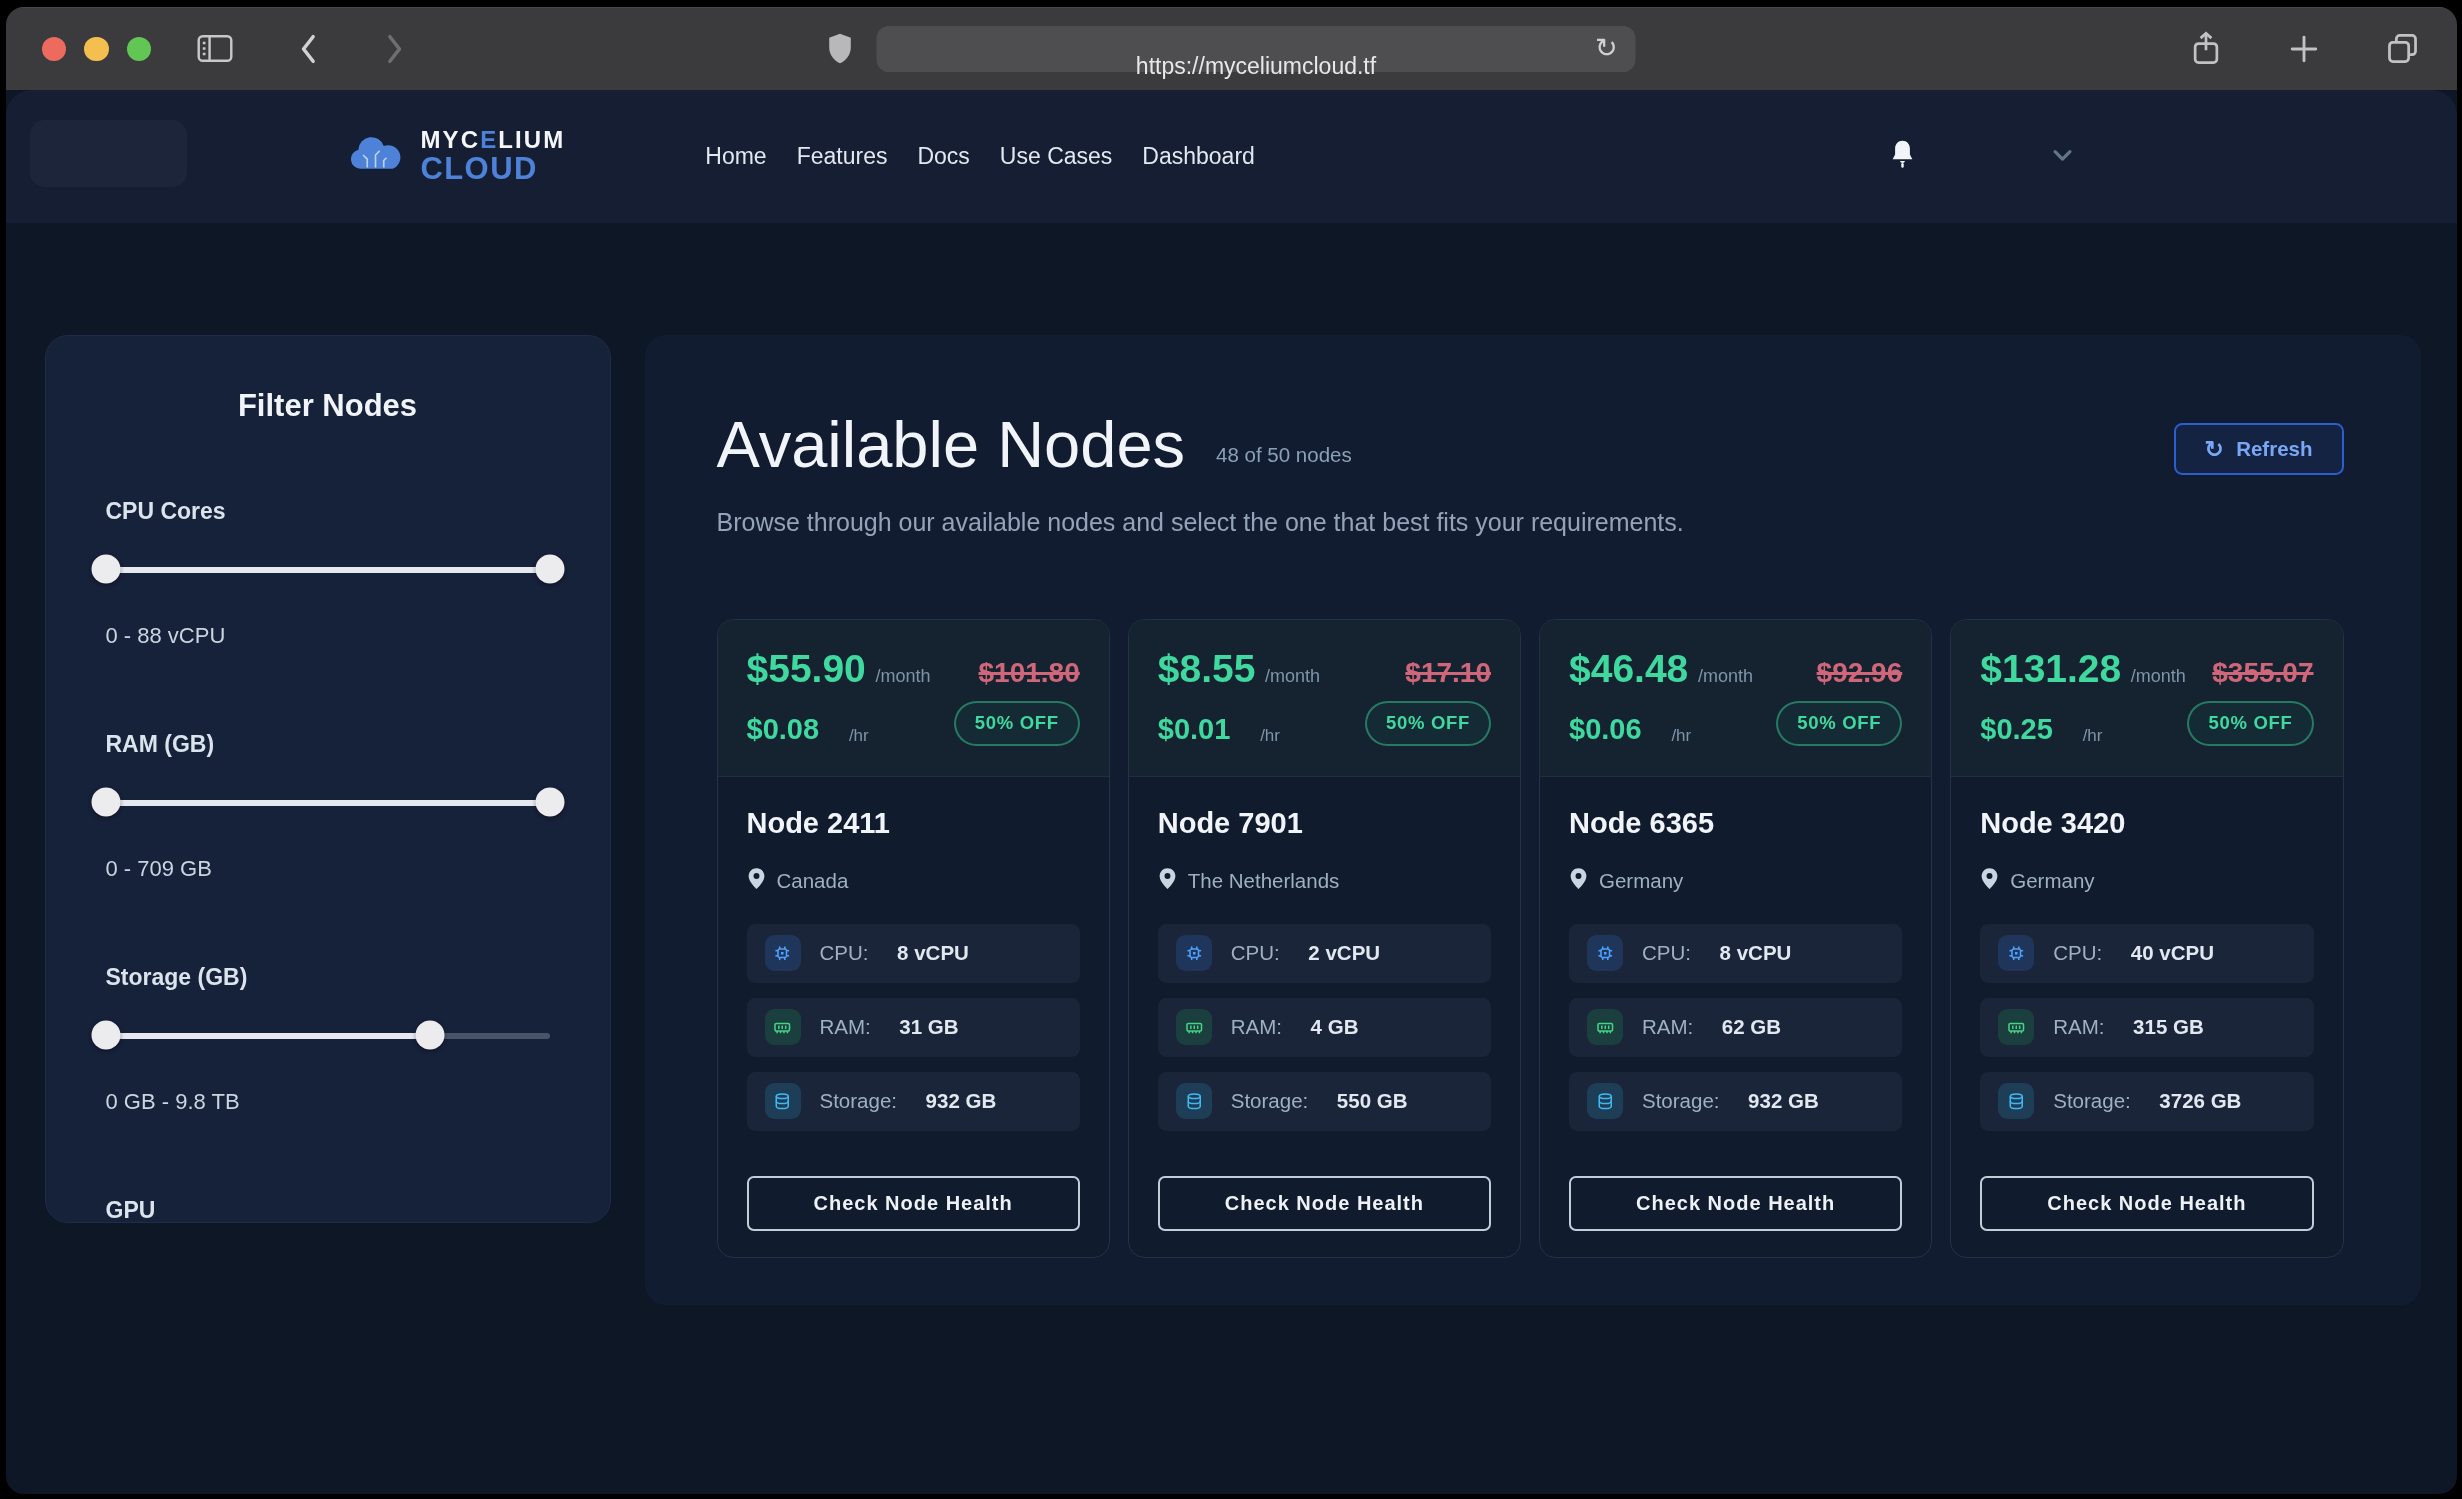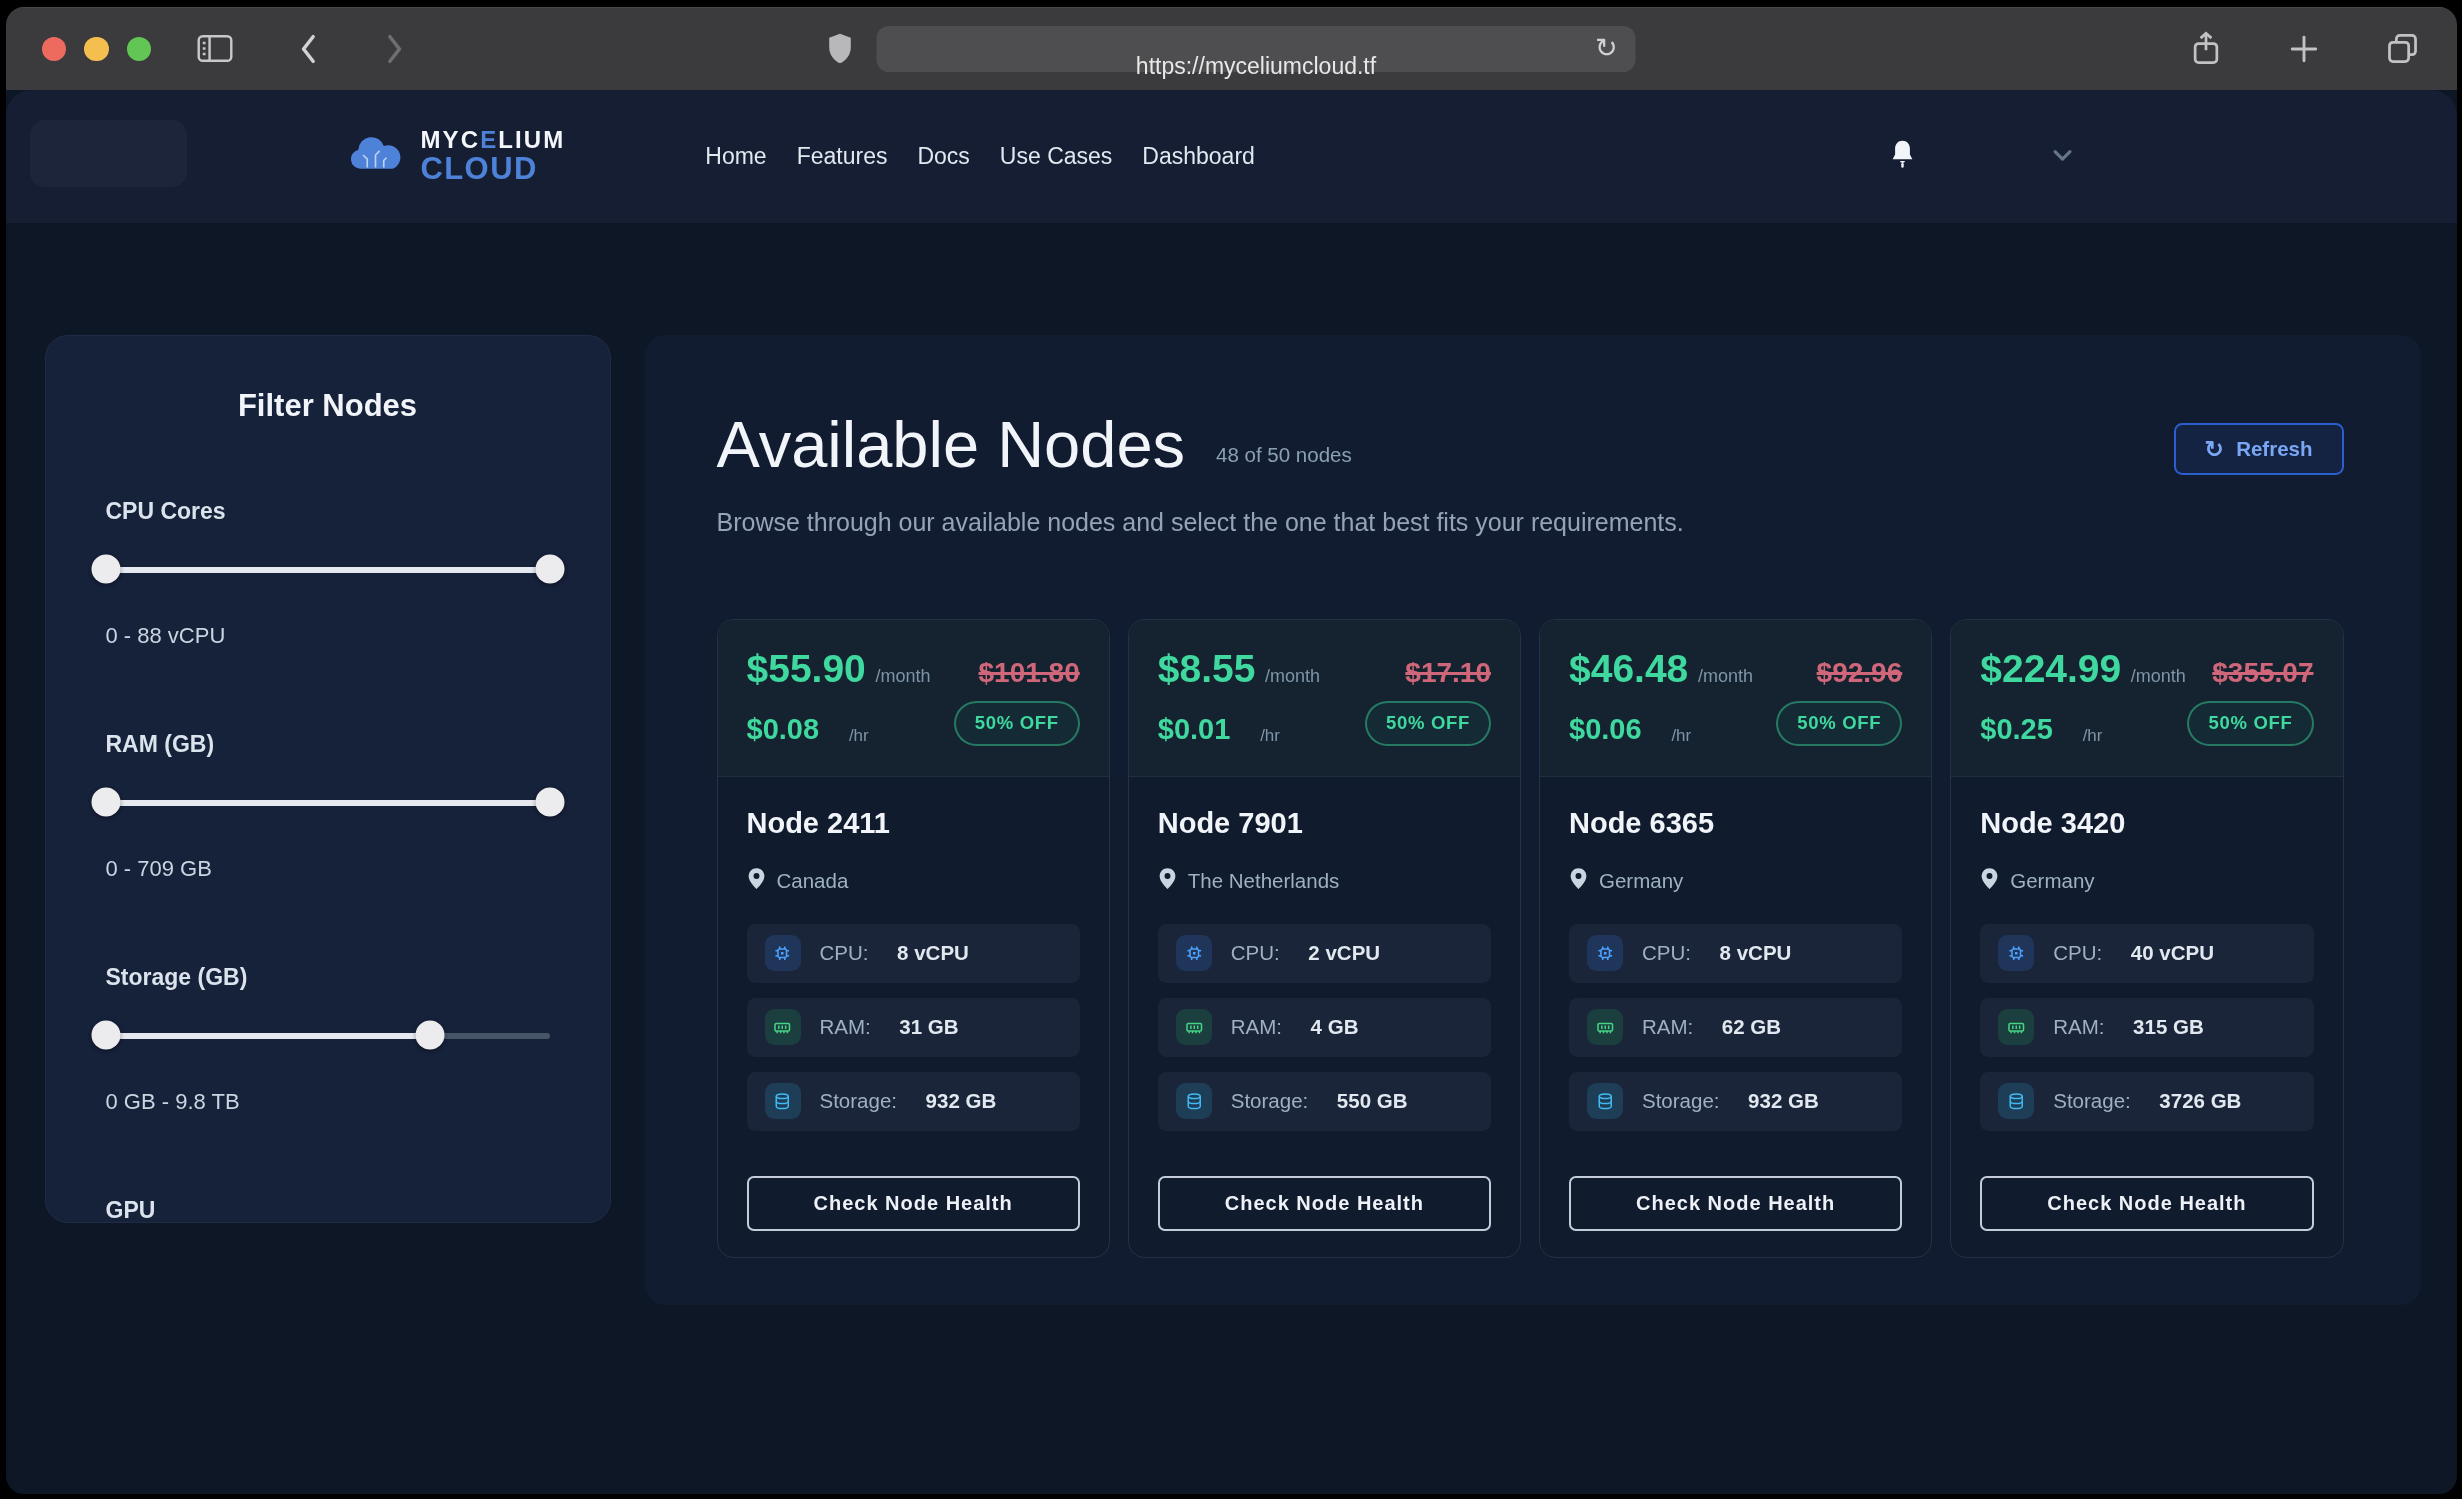--- a/index.html
+++ b/index.html
@@ -490,21 +490,21 @@
                   <span class="spec-value">932 GB</span>
                 </div>
               </div>
               <button class="health-btn">Check Node Health</button>
             </div>
           </div>
 
           <div class="card">
             <div class="card-head">
               <div class="price-row">
-                <span class="price">$224.99</span>
+                <span class="price">$131.28</span>
                 <span class="per">/month</span>
                 <span class="old-price">$355.07</span>
               </div>
               <div class="hourly-row">
                 <span class="hourly">$0.25</span>
                 <span class="per-hr">/hr</span>
                 <span class="discount">50% OFF</span>
               </div>
             </div>
             <div class="card-body">

